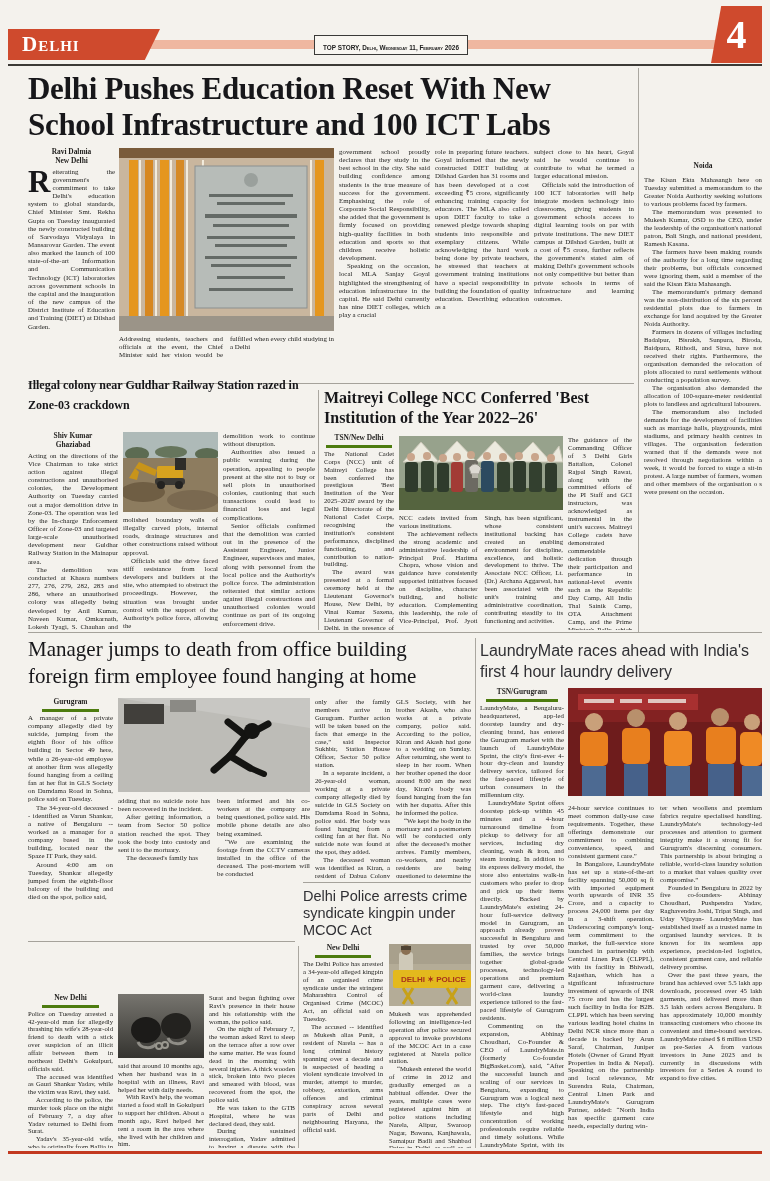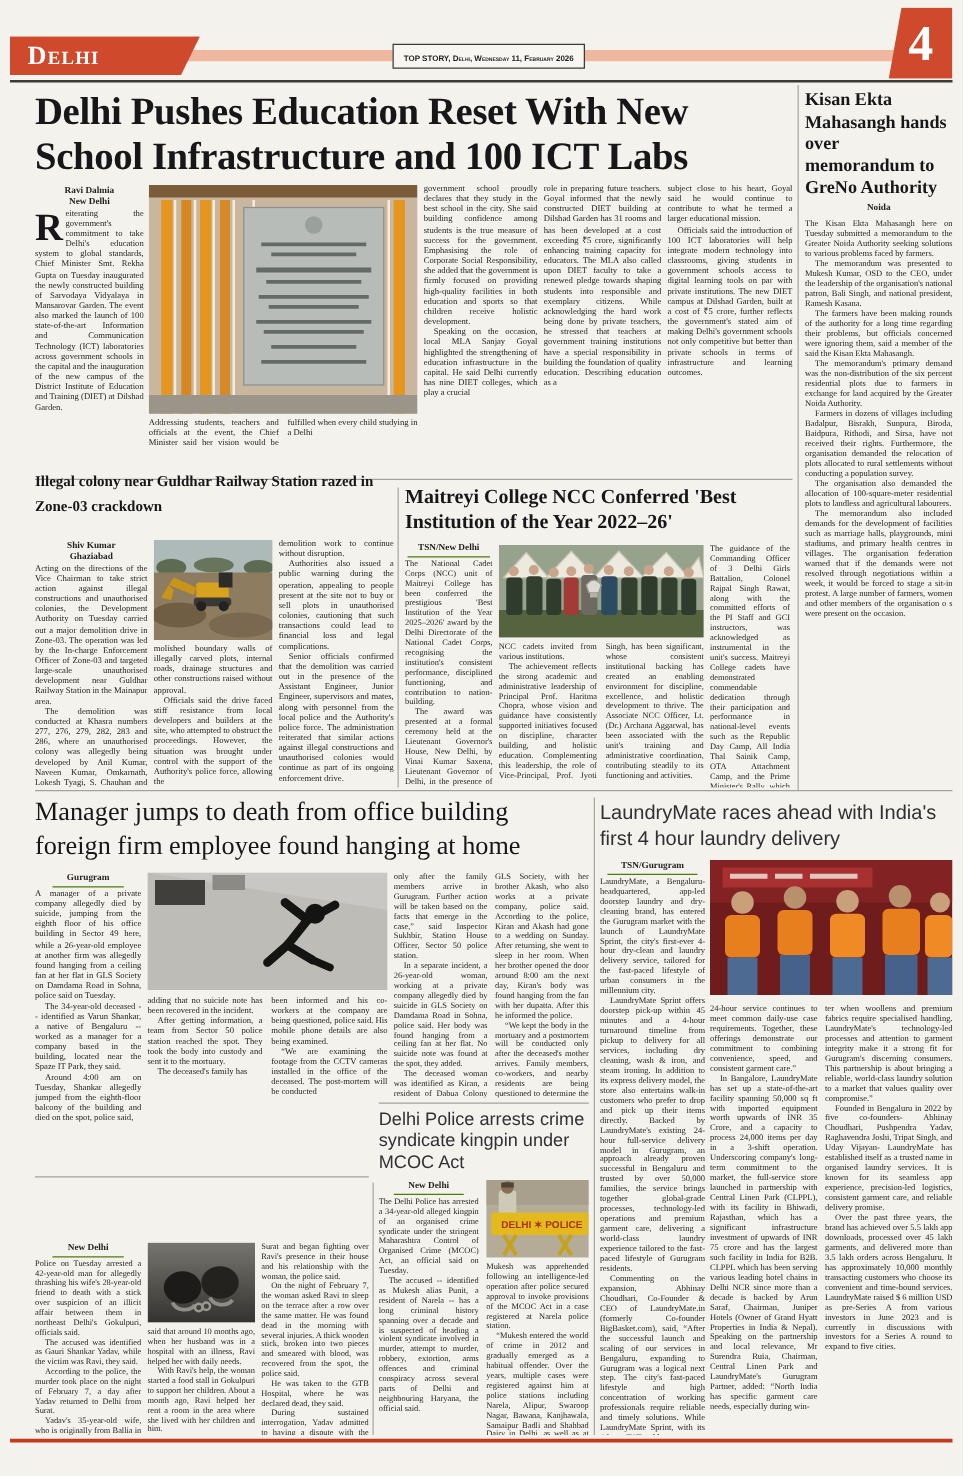--- a/index.html
+++ b/index.html
@@ -4,21 +4,21 @@
 <style>
   html,body{margin:0;padding:0;background:#e8e6e1;}
   .page{position:relative;width:770px;height:1181px;background:#f4f2ed;font-family:"Liberation Serif",serif;color:#1d1d1b;margin:0 auto;overflow:hidden;}
   .abs{position:absolute;overflow:hidden;}
   .vr{position:absolute;width:1px;background:#aaa7a0;}
   .hrule{position:absolute;height:1px;background:#a5a29b;}
   .body{font-size:6.9px;line-height:8.15px;text-align:justify;color:#242422;}
   .body p{margin:0;}
   .body p + p{text-indent:8px;}
   .byline{font-size:7.4px;font-weight:bold;text-align:center;line-height:8.8px;color:#201f1d;margin:0 4px 2px 4px;}
-  .byline.rule{border-bottom:1px solid #4d7c0f;padding-bottom:2px;}
+  .byline.rule{border-bottom:3px solid #4d7c0f;padding-bottom:2px;}
   .byline p{margin:0;}
   .h-serif{font-family:"Liberation Serif",serif;font-weight:bold;color:#17171a;}
   .h-sans{font-family:"Liberation Sans",sans-serif;font-weight:400;color:#303034;}
   .dcap{float:left;font-size:31px;line-height:25px;font-weight:bold;padding:1px 2px 0 0;color:#17171a;}
   .photo{display:block;background:#ccc;}
   .mc2{column-count:2;column-gap:7px;}
   .red{background:#cf4a2d;}
 </style>
 </head>
 <body>
@@ -106,21 +106,20 @@
     </div>
   <div class="abs body" style="left:435px;top:148px;width:94px;height:234px;">
       <p>role in preparing future teachers. Goyal informed that the newly constructed DIET building at Dilshad Garden has 31 rooms and has been developed at a cost exceeding ₹5 crore, significantly enhancing training capacity for educators. The MLA also called upon DIET faculty to take a renewed pledge towards shaping students into responsible and exemplary citizens. While acknowledging the hard work being done by private teachers, he stressed that teachers at government training institutions have a special responsibility in building the foundation of quality education. Describing education as a</p>
     </div>
   <div class="abs body" style="left:534px;top:148px;width:100px;height:234px;">
       <p>subject close to his heart, Goyal said he would continue to contribute to what he termed a larger educational mission.</p>
       <p>Officials said the introduction of 100 ICT laboratories will help integrate modern technology into classrooms, giving students in government schools access to digital learning tools on par with private institutions. The new DIET campus at Dilshad Garden, built at a cost of ₹5 crore, further reflects the government's stated aim of making Delhi's government schools not only competitive but better than private schools in terms of infrastructure and learning outcomes.</p>
     </div>
 
   <div class="vr" style="left:638px;top:68px;height:564px;"></div>
-  <div class="abs h-serif" style="left:644px;top:72px;width:118px;height:88px;font-size:14.5px;line-height:17.5px;">Kisan Ekta Mahasangh hands over memorandum to GreNo Authority</div>
   <div class="abs" style="left:644px;top:162px;width:118px;height:11px;">
     <div class="byline rule" style="margin:0 10px;">Noida</div>
   </div>
   <div class="abs body" style="left:644px;top:176px;width:118px;height:454px;font-size:6.8px;line-height:8.0px;">
       <p>The Kisan Ekta Mahasangh here on Tuesday submitted a memorandum to the Greater Noida Authority seeking solutions to various problems faced by farmers.</p>
       <p>The memorandum was presented to Mukesh Kumar, OSD to the CEO, under the leadership of the organisation's national patron, Bali Singh, and national president, Ramesh Kasana.</p>
       <p>The farmers have been making rounds of the authority for a long time regarding their problems, but officials concerned were ignoring them, said a member of the said the Kisan Ekta Mahasangh.</p>
       <p>The memorandum's primary demand was the non-distribution of the six percent residential plots due to farmers in exchange for land acquired by the Greater Noida Authority.</p>
       <p>Farmers in dozens of villages including Badalpur, Bisrakh, Sunpura, Biroda, Baidpura, Rithodi, and Sirsa, have not received their rights. Furthermore, the organisation demanded the relocation of plots allocated to rural settlements without conducting a population survey.</p>
       <p>The organisation also demanded the allocation of 100-square-meter residential plots to landless and agricultural labourers.</p>

